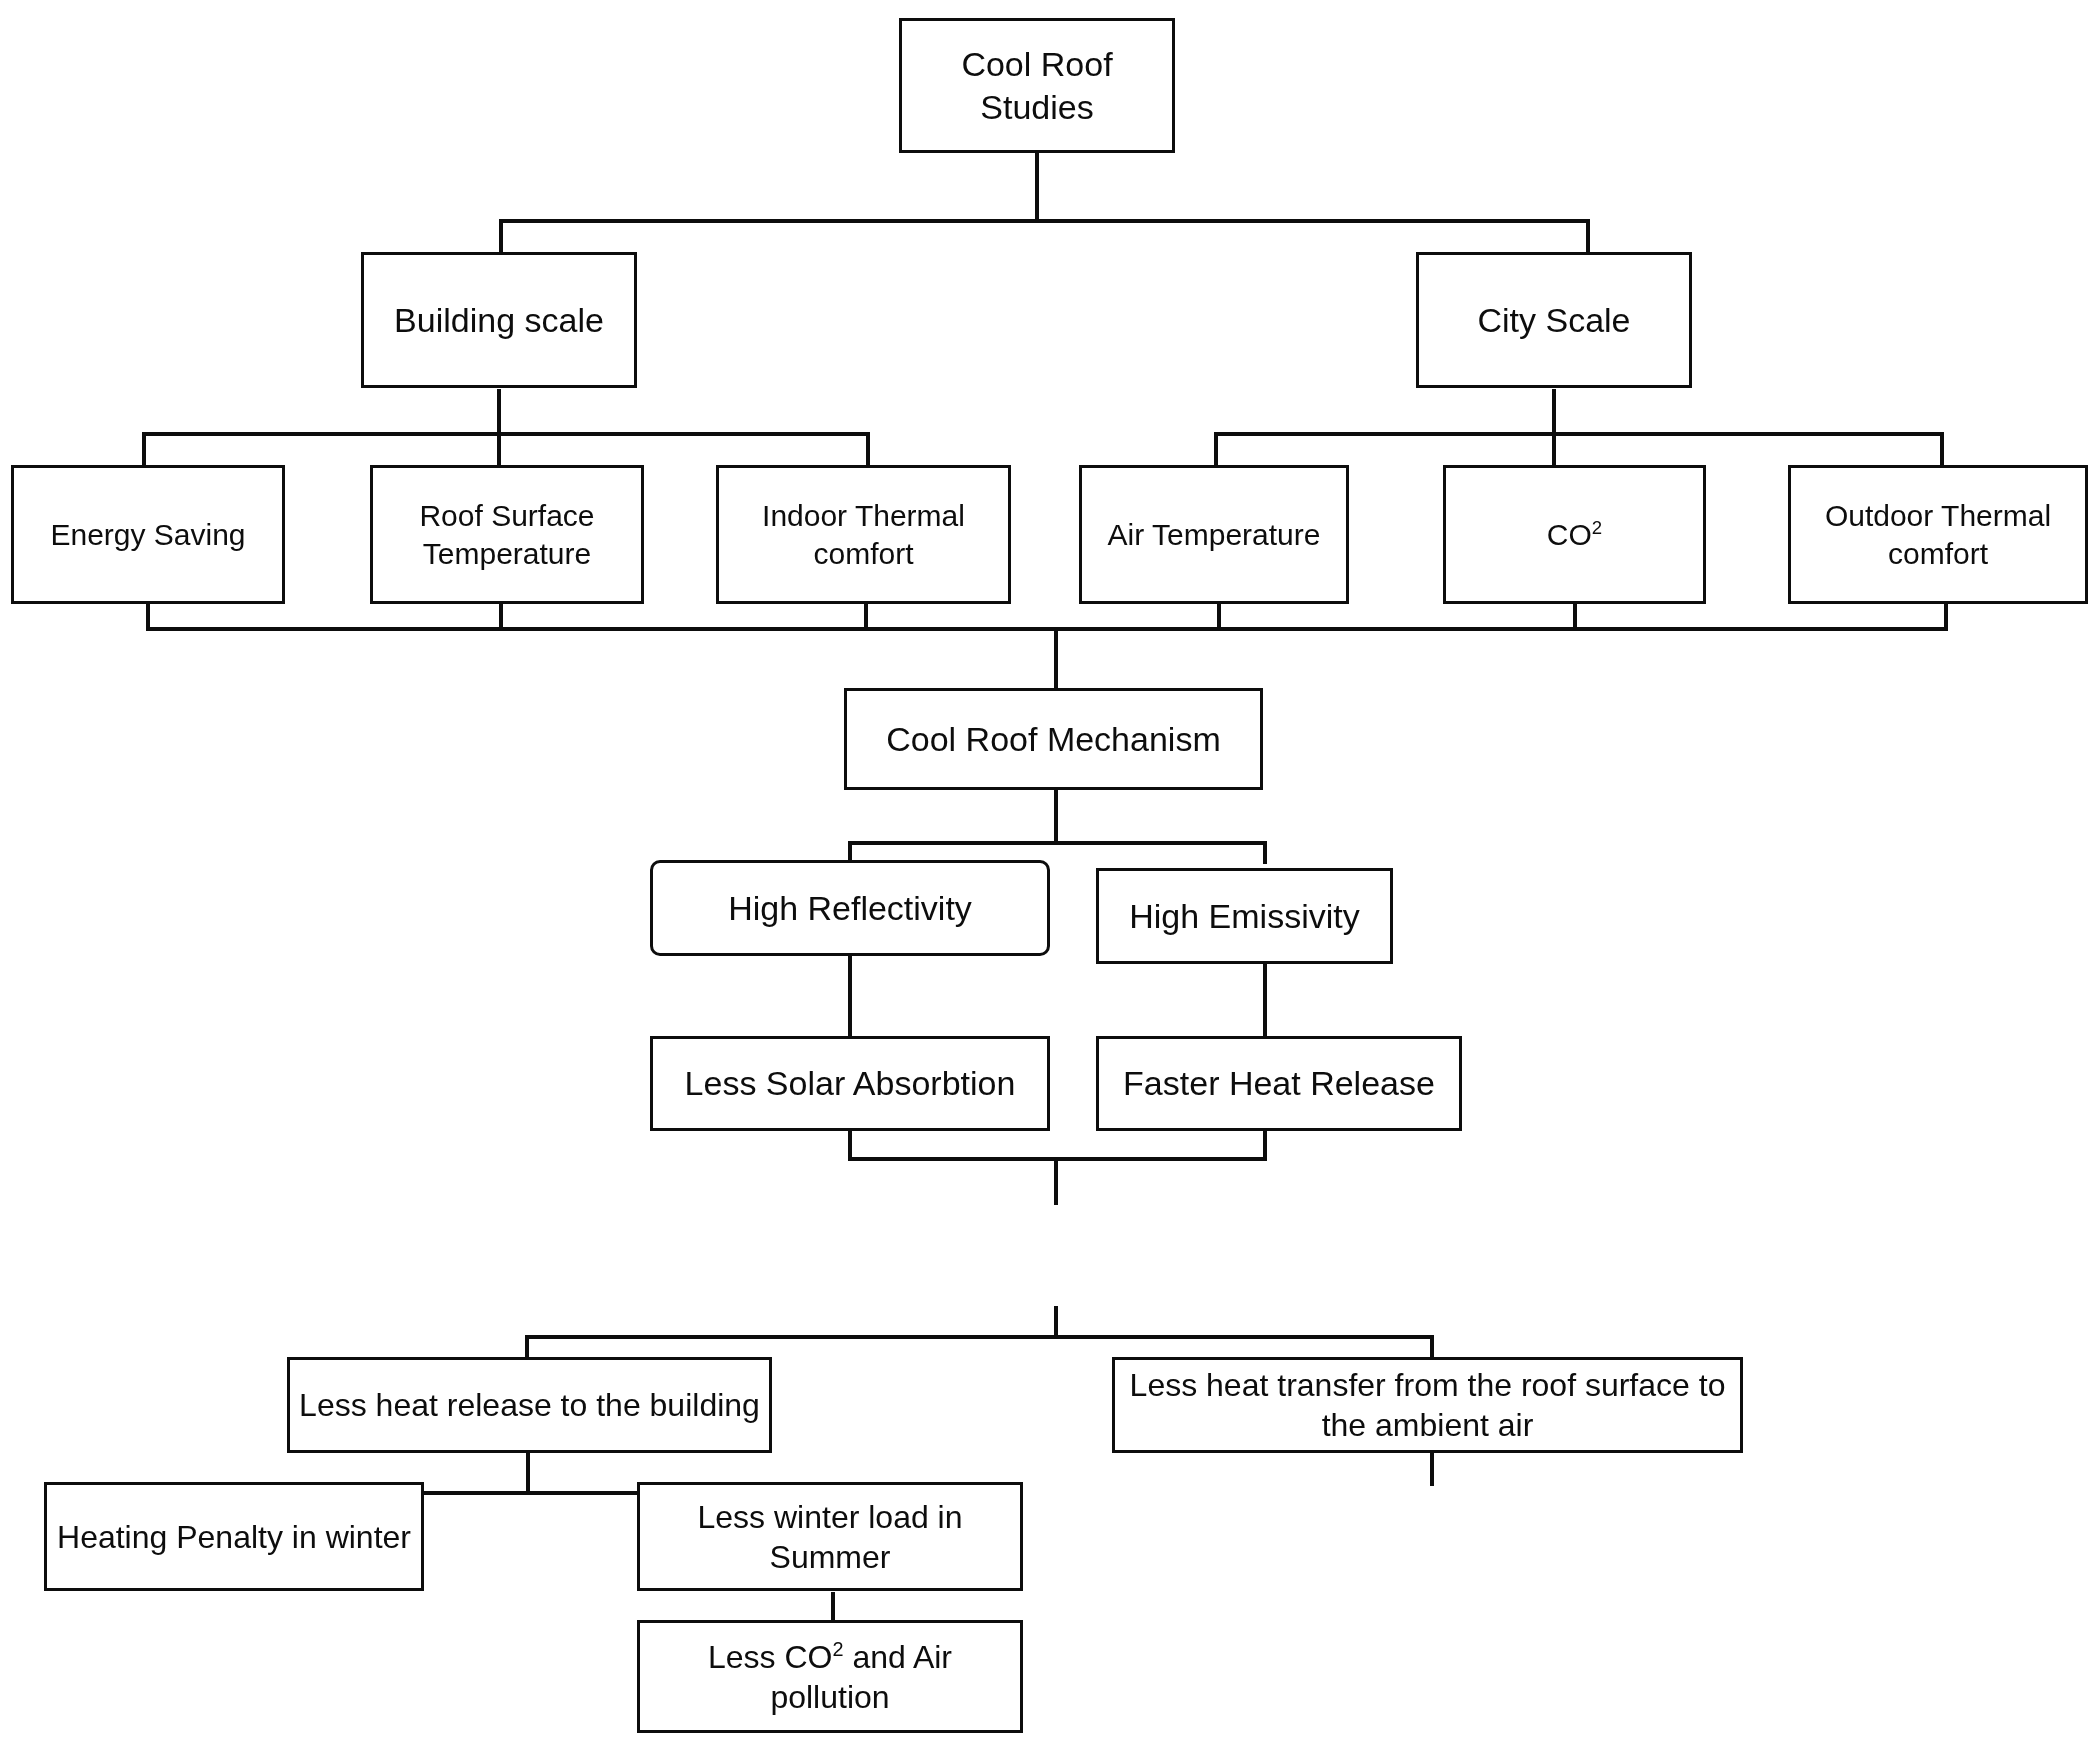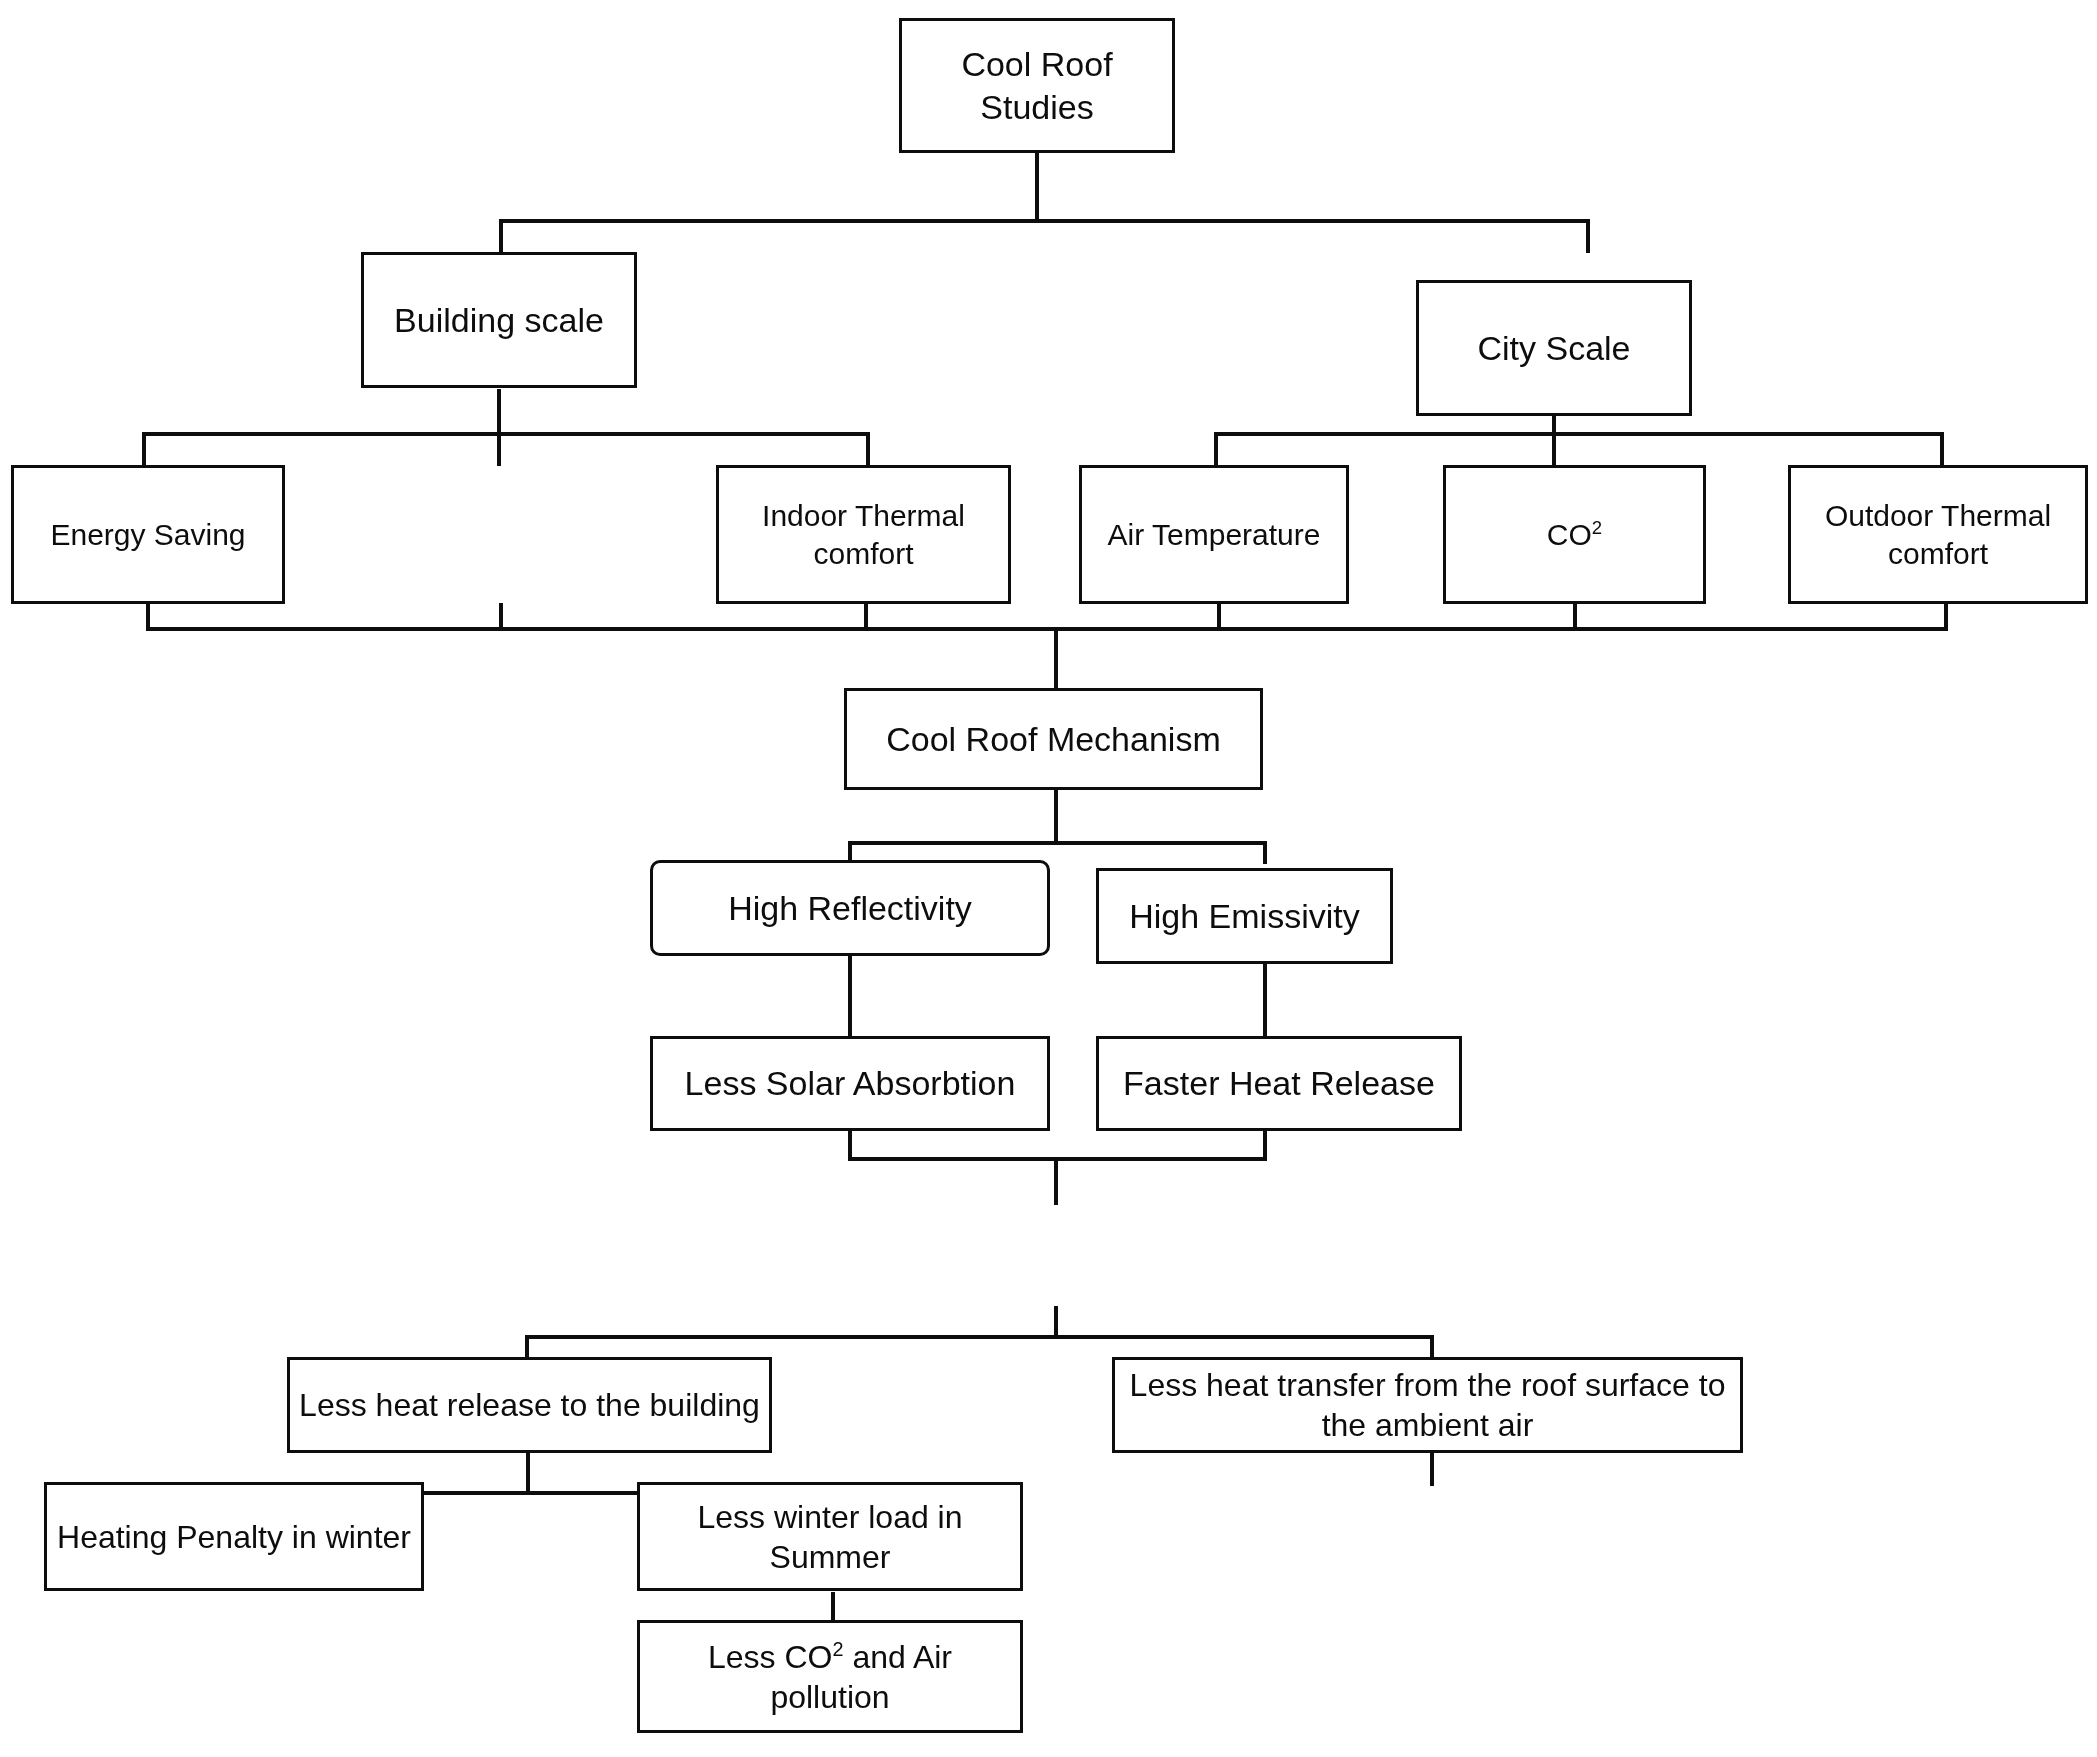--- a/index.html
+++ b/index.html
@@ -62,38 +62,41 @@
   <div class="edge v" style="left:1035px; top:153px; height:70px;"></div>
 
   <div class="edge h" style="left:499px; top:219px; width:1091px;"></div>
 
   <div class="edge v" style="left:499px; top:219px; height:34px;"></div>
   <div class="edge v" style="left:1586px; top:219px; height:34px;"></div>
 
   <div class="node fs-lg" style="left:361px; top:252px; width:276px; height:136px;">
     <span class="label">Building scale</span>
   </div>
-  <div class="node fs-lg" style="left:1416px; top:252px; width:276px; height:136px;margin-top:28px;">
+  <div class="node fs-lg" style="left:1416px; top:252px; width:276px; height:136px;">
     <span class="label">City Scale</span>
   </div>
 
   <div class="edge v" style="left:497px; top:389px; height:47px;"></div>
   <div class="edge h" style="left:142px; top:432px; width:727px;"></div>
   <div class="edge v" style="left:142px; top:432px; height:34px;"></div>
   <div class="edge v" style="left:497px; top:432px; height:34px;"></div>
   <div class="edge v" style="left:866px; top:432px; height:34px;"></div>
 
   <div class="edge v" style="left:1552px; top:389px; height:47px;"></div>
   <div class="edge h" style="left:1214px; top:432px; width:730px;"></div>
   <div class="edge v" style="left:1214px; top:432px; height:34px;"></div>
   <div class="edge v" style="left:1552px; top:432px; height:34px;"></div>
   <div class="edge v" style="left:1940px; top:432px; height:34px;"></div>
 
   <div class="node fs-sm" style="left:11px; top:465px; width:274px; height:139px;">
     <span class="label">Energy Saving</span>
+  </div>
+  <div class="node fs-sm" style="left:370px; top:465px; width:274px; height:139px;">
+    <span class="label">Roof Surface Temperature</span>
   </div>
   <div class="node fs-sm" style="left:716px; top:465px; width:295px; height:139px;">
     <span class="label">Indoor Thermal comfort</span>
   </div>
   <div class="node fs-sm" style="left:1079px; top:465px; width:270px; height:139px;">
     <span class="label">Air Temperature</span>
   </div>
   <div class="node fs-sm" style="left:1443px; top:465px; width:263px; height:139px;">
     <span class="label"><span>CO</span><sup>2</sup></span>
   </div>

